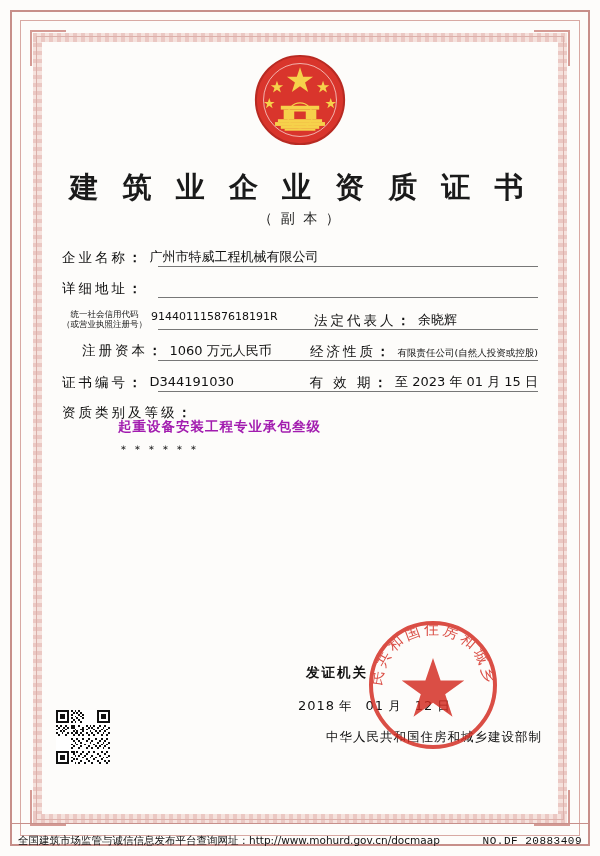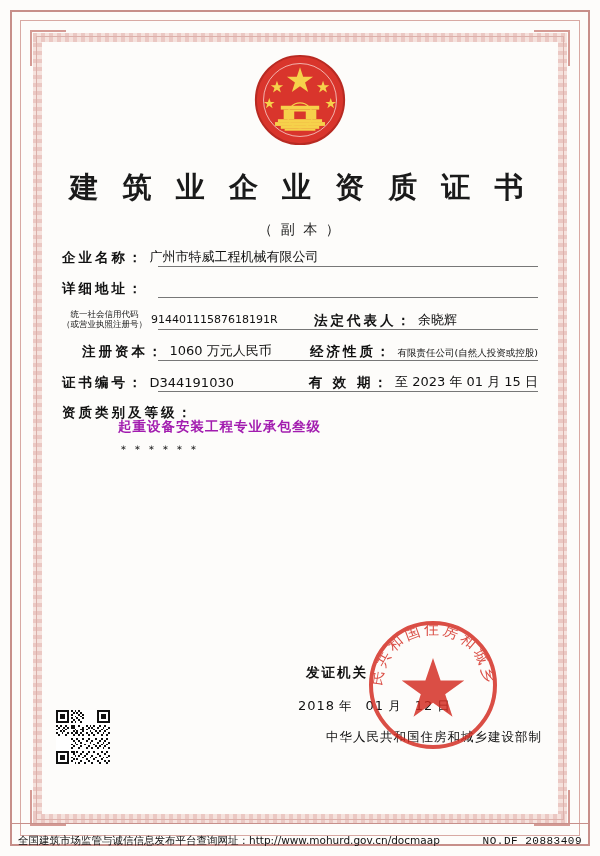--- a/index.html
+++ b/index.html
@@ -81,21 +81,21 @@
     width: 100%;
     text-align: center;
     font-size: 29px;
     font-weight: bold;
     letter-spacing: 7px;
     color: #1a1a1a;
     font-family: "DejaVu Sans", "Liberation Sans", sans-serif;
   }
   .doc-subtitle {
     position: absolute;
-    top: 221px;
+    top: 210px;
     left: 0;
     width: 100%;
     text-align: center;
     font-size: 14px;
     letter-spacing: 2px;
     color: #1a1a1a;
     font-family: "DejaVu Sans", "Liberation Sans", sans-serif;
   }
 
   
@@ -109,21 +109,21 @@
   }
   .row {
     position: relative;
     display: flex;
     align-items: flex-end;
     margin-bottom: 2px;
     height: 27px;
   }
   .lbl {
     font-size: 13.5px;
-    font-weight: bold;
+    font-weight: normal;
     letter-spacing: 3px;
     white-space: nowrap;
     color: #111;
   }
   .lbl.two-line {
     font-size: 8.5px;
     font-weight: normal;
     letter-spacing: 0px;
     line-height: 1.15;
     text-align: center;
@@ -136,21 +136,21 @@
   }
   .val {
     font-size: 13px;
     margin-left: 6px;
     padding-bottom: 1px;
     white-space: nowrap;
   }
   .val.small { font-size: 11px; }
   .val.tiny  { font-size: 9.5px; }
 
-  .col-left  { width: 252px; display: flex; align-items: center; }
+  .col-left  { width: 252px; display: flex; align-items: flex-start; }
   .col-right { flex: 1; display: flex; align-items: flex-end; }
 
   .underline {
     position: absolute;
     bottom: 0;
     height: 1px;
     background: #777;
   }
 
   

